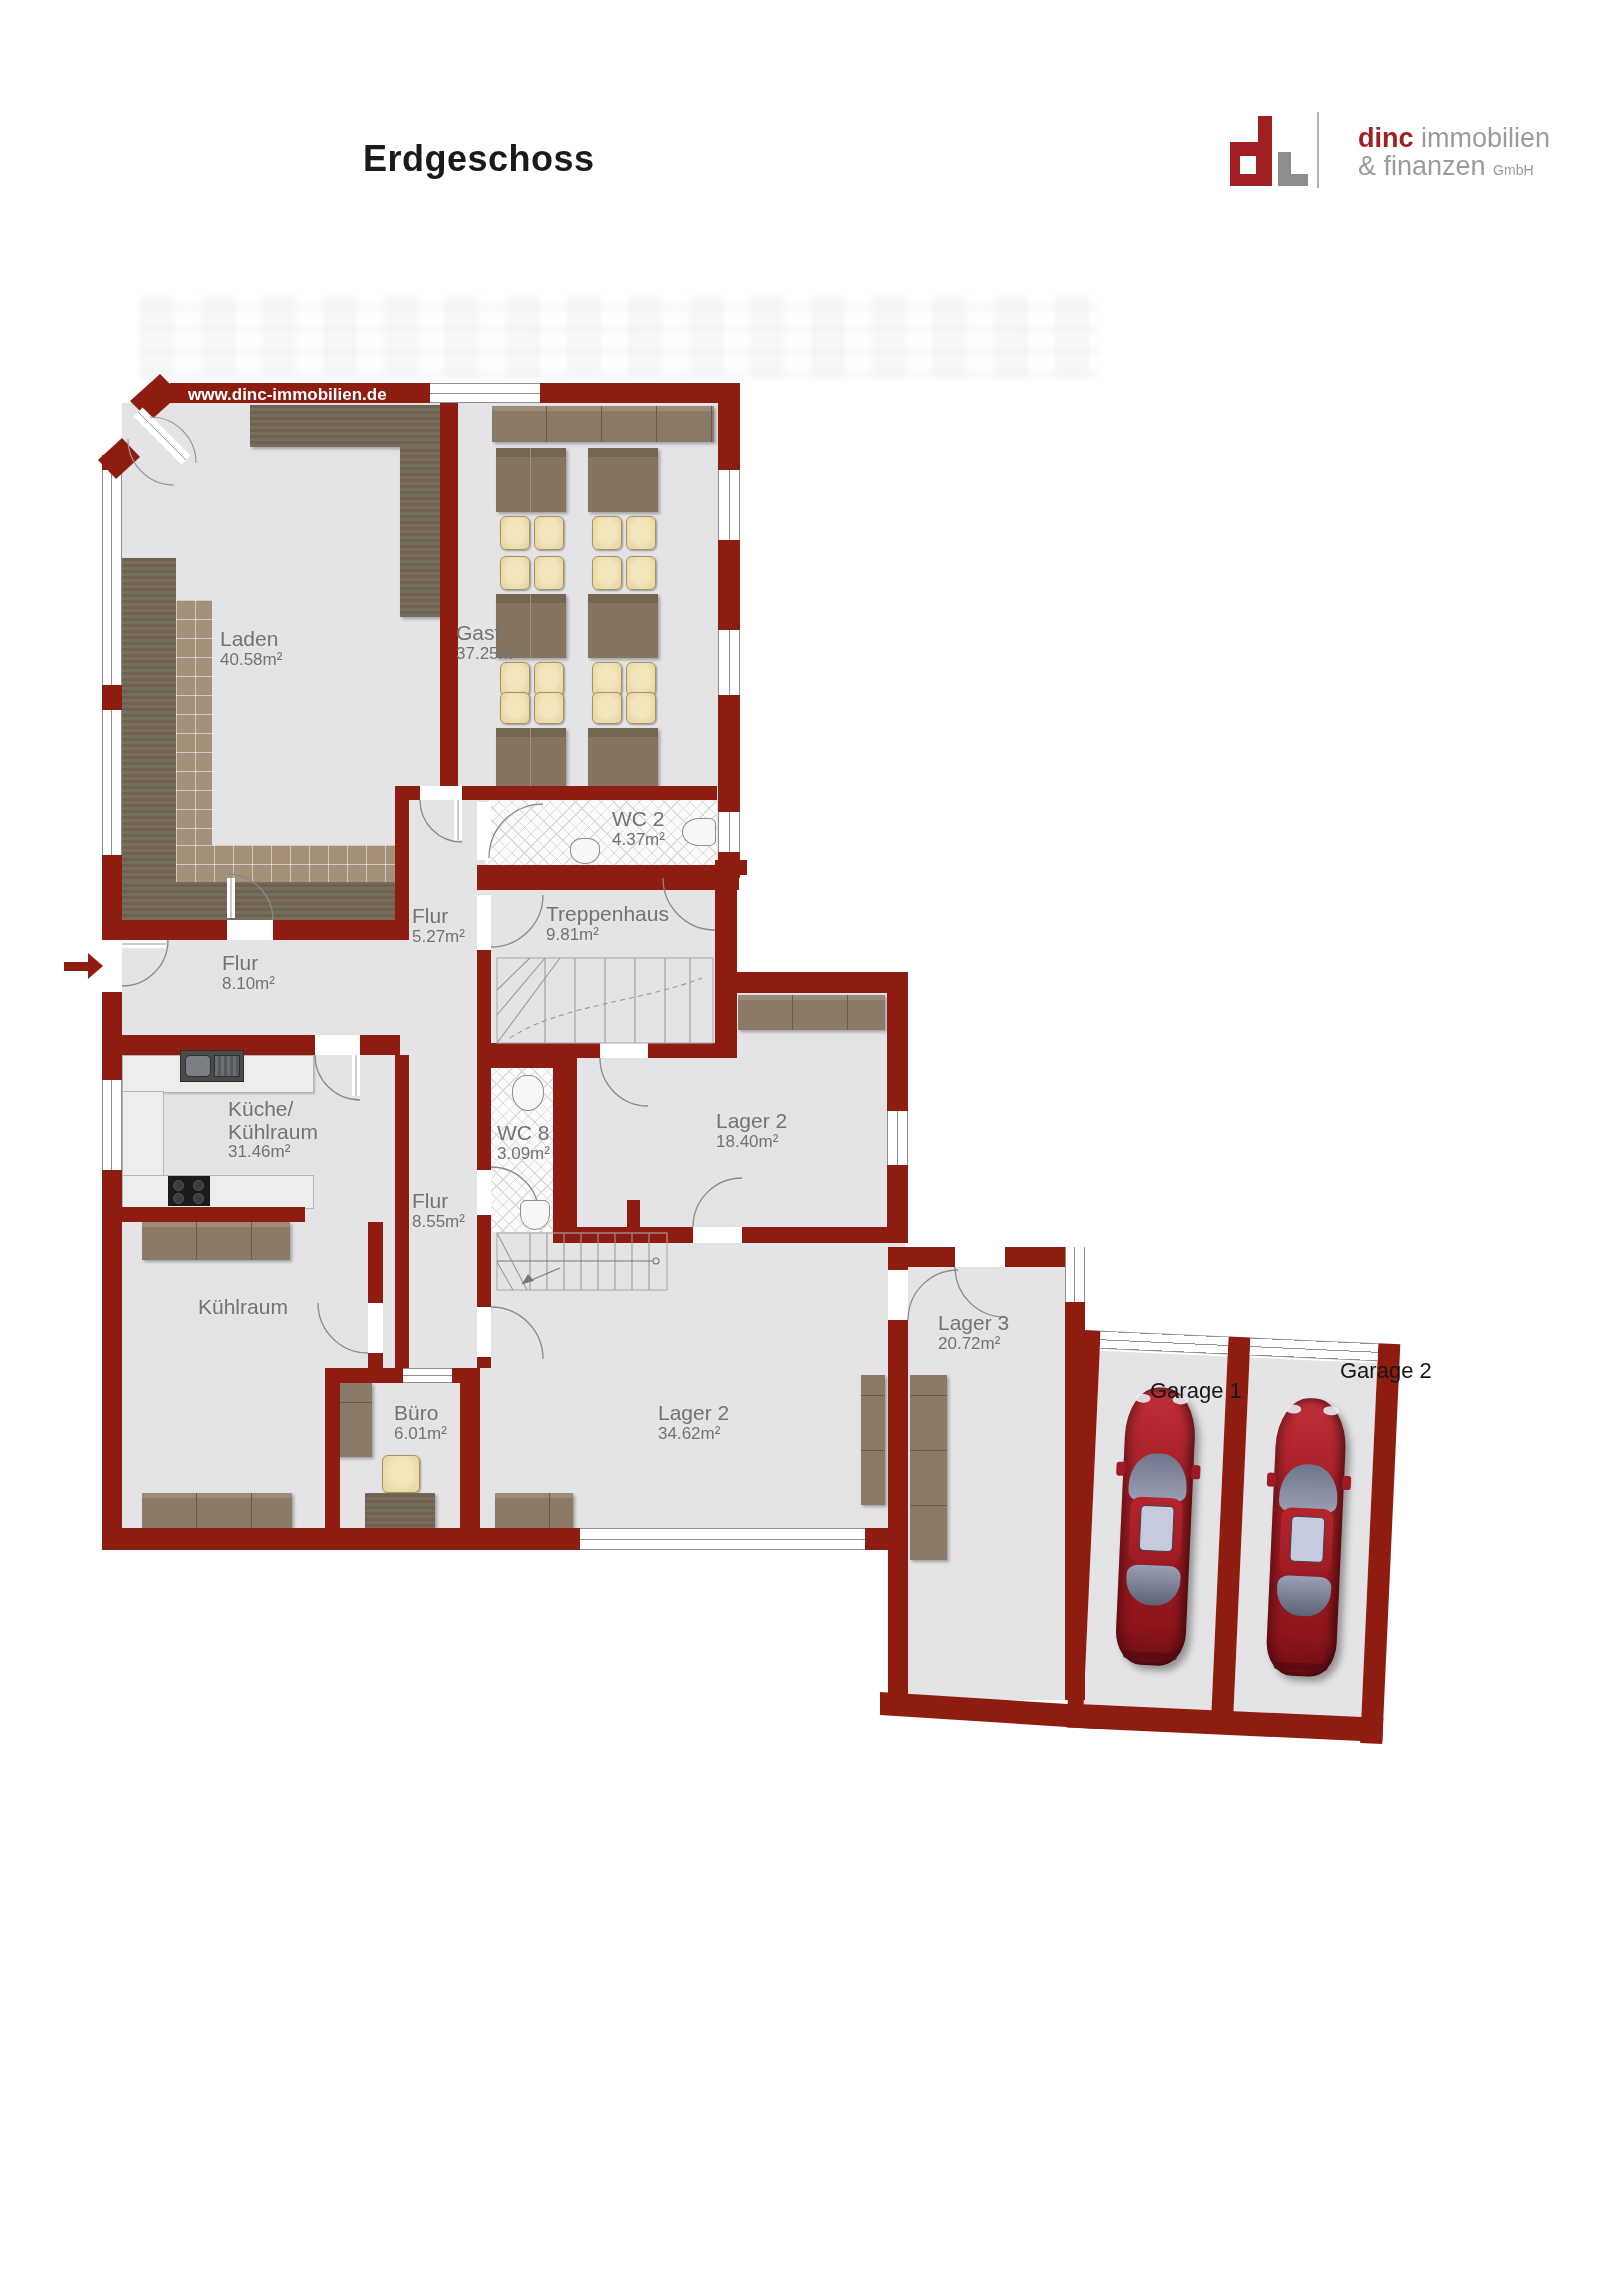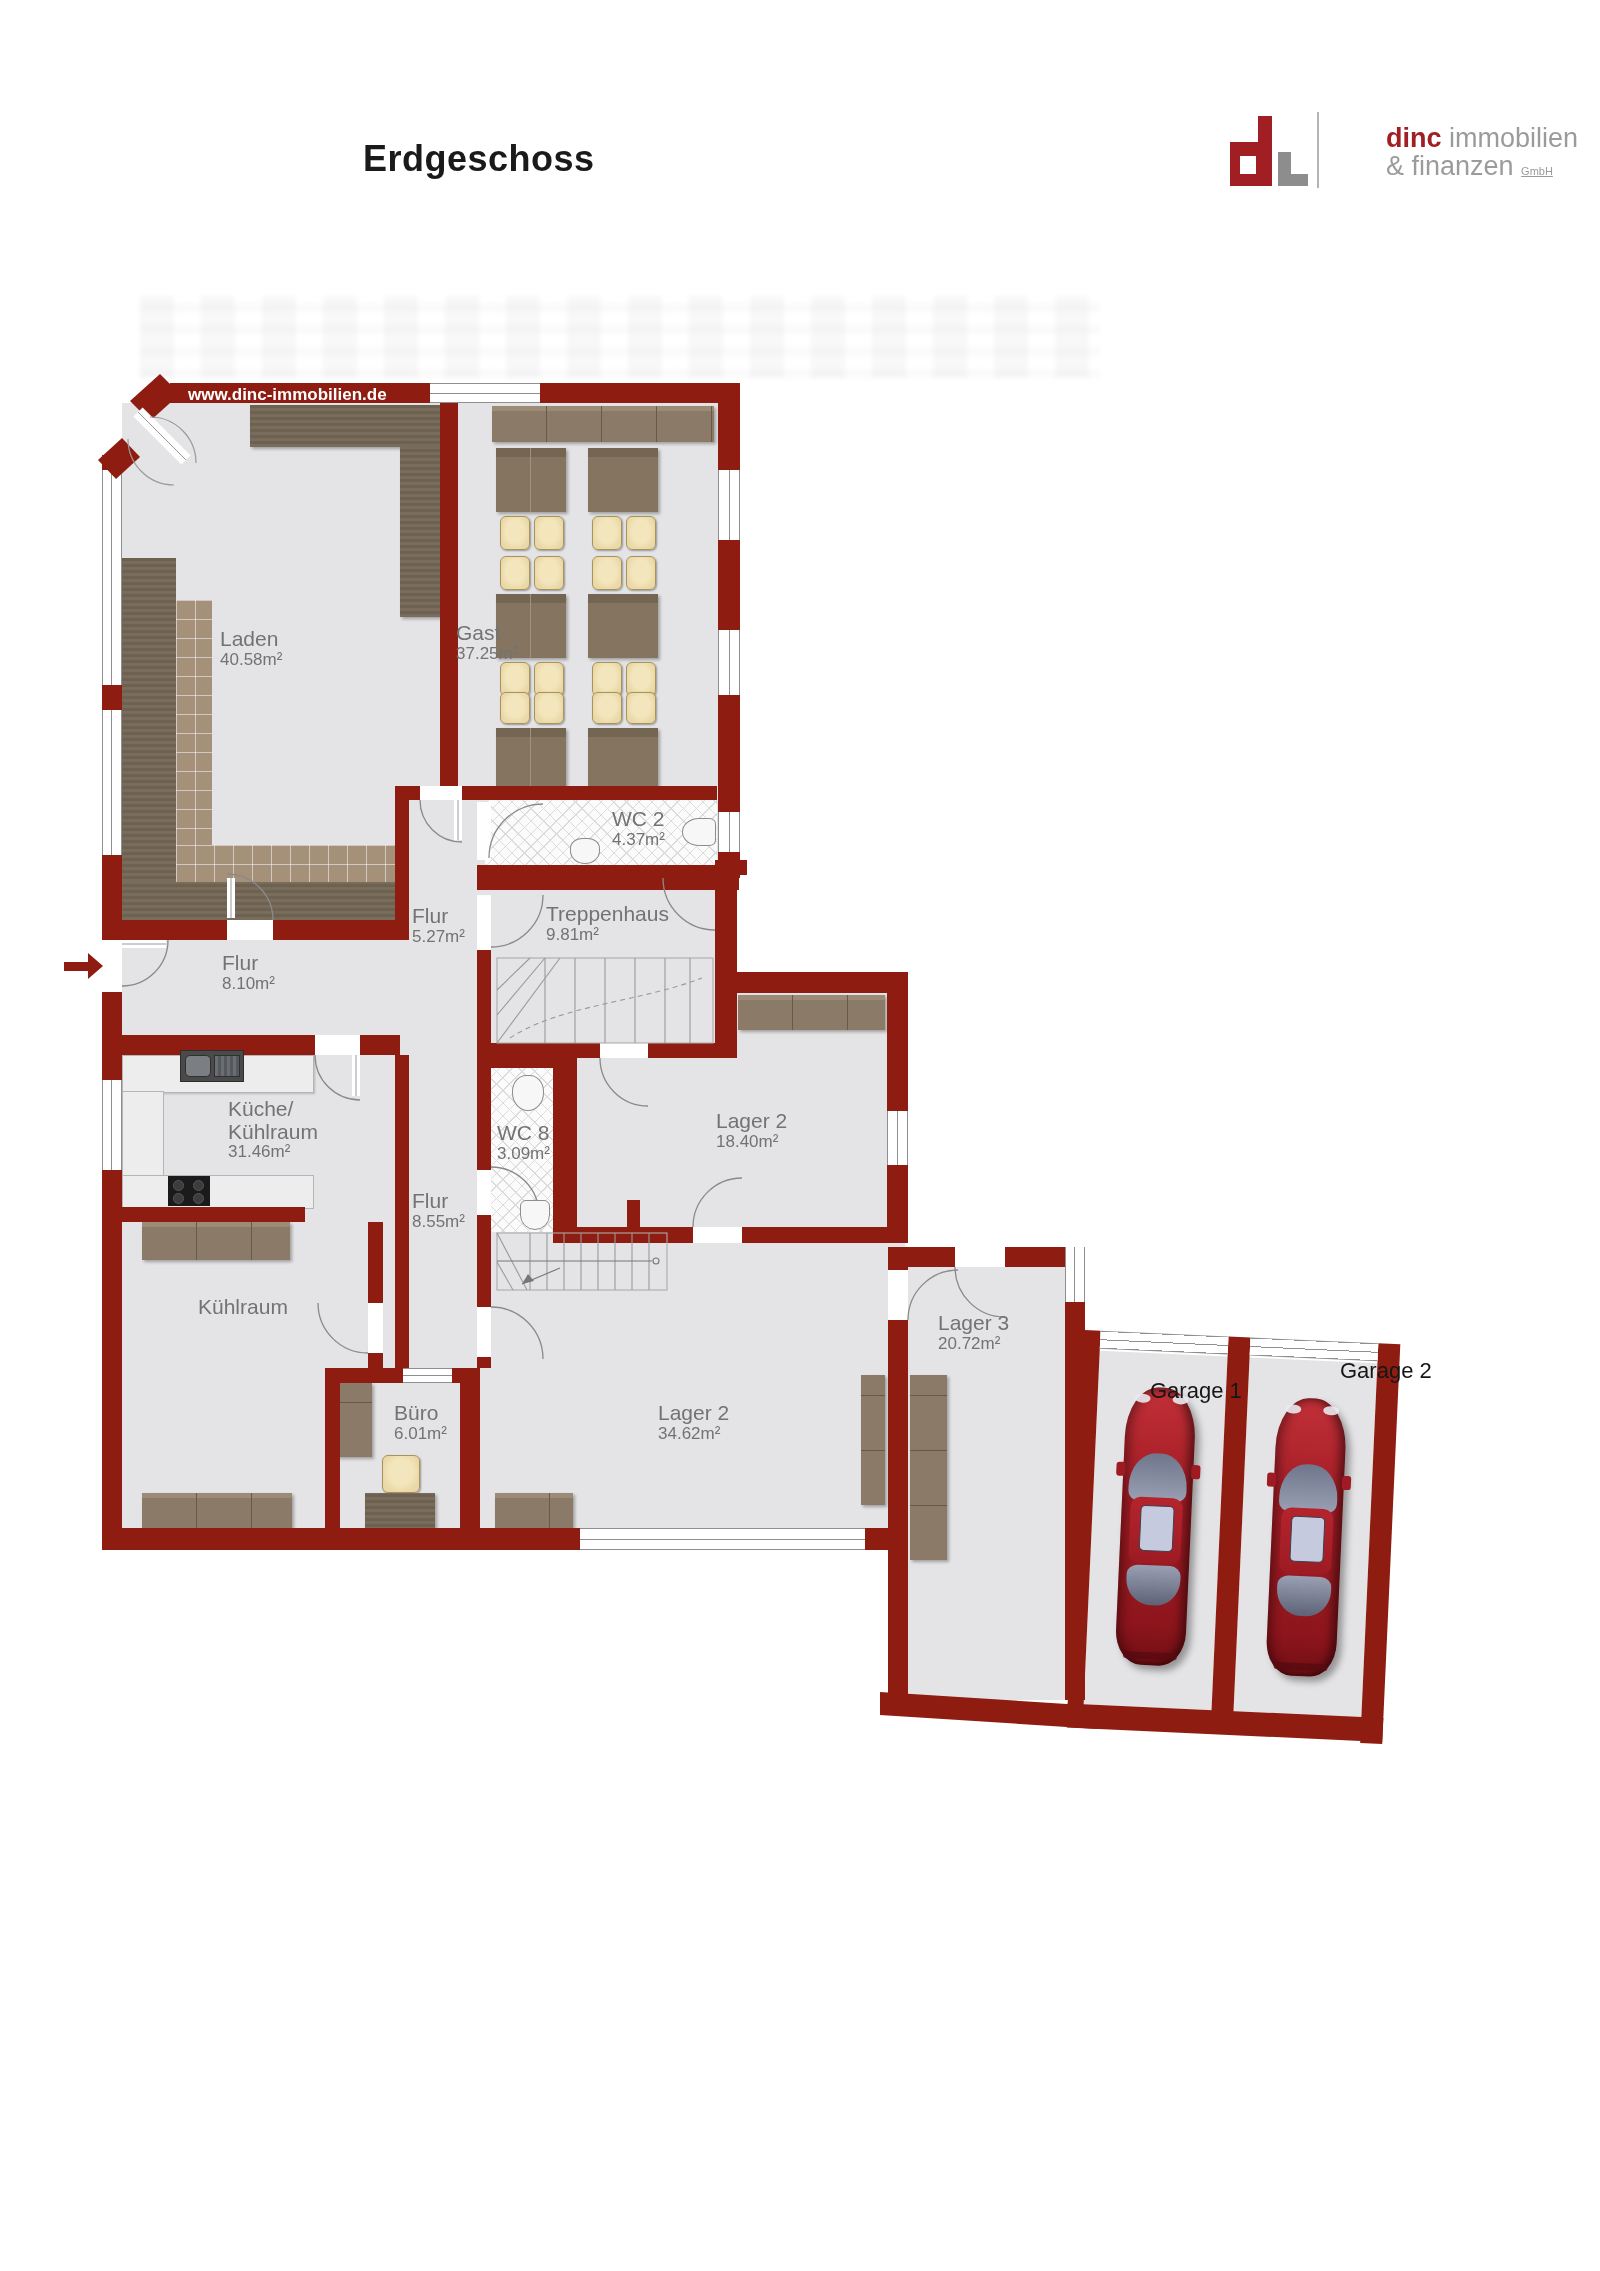--- a/index.html
+++ b/index.html
@@ -42,21 +42,21 @@
   .tile{background-image:linear-gradient(rgba(255,255,255,.5) 0 1px,transparent 1px),linear-gradient(90deg,rgba(255,255,255,.5) 0 1px,transparent 1px);background-size:19px 19px;background-color:var(--tile);}
   .chair{background:radial-gradient(ellipse at 50% 45%,#f3e6bd 0 45%,var(--chair) 75%);border:1px solid #a8925e;border-radius:6px;box-shadow:1px 1px 2px rgba(0,0,0,.35);}
   .counter{background:#ededed;border:1px solid #b5b5b5;box-shadow:1px 1px 2px rgba(0,0,0,.2);}
   .fix{position:absolute;z-index:6;background:#f7f7f7;border:1px solid #8d8d8d;}
   
   .title{position:absolute;font-size:36px;font-weight:bold;color:#1a1a1a;letter-spacing:.5px;z-index:8;}
   .logo-txt{position:absolute;z-index:8;line-height:1.05;}
   .logo-line1{font-size:27px;color:#9b9b9b;}
   .logo-line1 b{color:#a11e22;font-weight:bold;}
   .logo-line2{font-size:27px;color:#9b9b9b;}
-  .logo-line2 .gmbh{font-size:11px;text-decoration:underline;}
+  .logo-line2 .gmbh{font-size:14px;}
   .wm{position:absolute;z-index:8;color:#fff;font-weight:bold;font-size:17px;}
   .garage-group{position:absolute;left:1085px;top:1322px;width:340px;height:420px;transform:rotate(2.6deg);transform-origin:0 0;z-index:3;}
   .garage-group .wall{z-index:4;}
   .glabel{position:absolute;z-index:7;font-size:22px;color:#161616;white-space:nowrap;}
   
   .car{position:absolute;width:70px;height:278px;z-index:5;}
   .car .body{position:absolute;inset:0;background:linear-gradient(180deg,#c23038,#a41d25 35%,#8e151d 85%,#700e14);border-radius:32px 32px 26px 26px/50px 50px 34px 34px;box-shadow:inset -6px 0 9px rgba(0,0,0,.45),inset 6px 0 9px rgba(0,0,0,.3),5px 5px 7px rgba(0,0,0,.35);}
   .car .hl{position:absolute;width:16px;height:9px;background:#e9e9ef;border-radius:50%;top:7px;z-index:2;opacity:.9;}
   .car .ws{position:absolute;left:6px;top:66px;width:58px;height:48px;background:linear-gradient(180deg,#6f758a,#9aa0b4);border-radius:46% 46% 18% 18%/70% 70% 20% 20%;z-index:2;}
   .car .roof{position:absolute;left:9px;top:110px;width:52px;height:66px;background:linear-gradient(180deg,#b5242d,#9d1b23);border-radius:10px;z-index:3;}
@@ -76,21 +76,21 @@
 <div class="title" style="left:363px;top:138px;">Erdgeschoss</div>
 
 <div class="logo-icon" style="left:1230px;top:116px;width:70px;height:72px;">
   <div class="abs" style="left:28px;top:0;width:14px;height:46px;background:#a11e22;"></div>
   <div class="abs" style="left:0;top:26px;width:42px;height:44px;background:#a11e22;"></div>
   <div class="abs" style="left:10px;top:40px;width:16px;height:18px;background:#fff;"></div>
   <div class="abs" style="left:48px;top:36px;width:13px;height:34px;background:#8d8d8d;"></div>
   <div class="abs" style="left:48px;top:58px;width:30px;height:12px;background:#8d8d8d;"></div>
 </div>
 <div class="abs" style="left:1317px;top:112px;width:2px;height:76px;background:#b4b4b4;z-index:8;"></div>
-<div class="logo-txt" style="left:1386px;top:124px;">
+<div class="logo-txt" style="left:1358px;top:124px;">
   <div class="logo-line1"><b>dinc</b> <span style="display:inline">immobilien</span></div>
   <div class="logo-line2"><span style="display:inline">&amp; finanzen</span> <span class="gmbh" style="display:inline">GmbH</span></div>
 </div>
 
 <div class="ghost"></div>
 
 <div class="floor" style="left:122px;top:403px;width:596px;height:520px;"></div>
 <div class="floor" style="left:122px;top:923px;width:593px;height:132px;"></div>
 <div class="floor" style="left:122px;top:1055px;width:783px;height:477px;"></div>
 <div class="floor" style="left:737px;top:993px;width:170px;height:239px;"></div>

